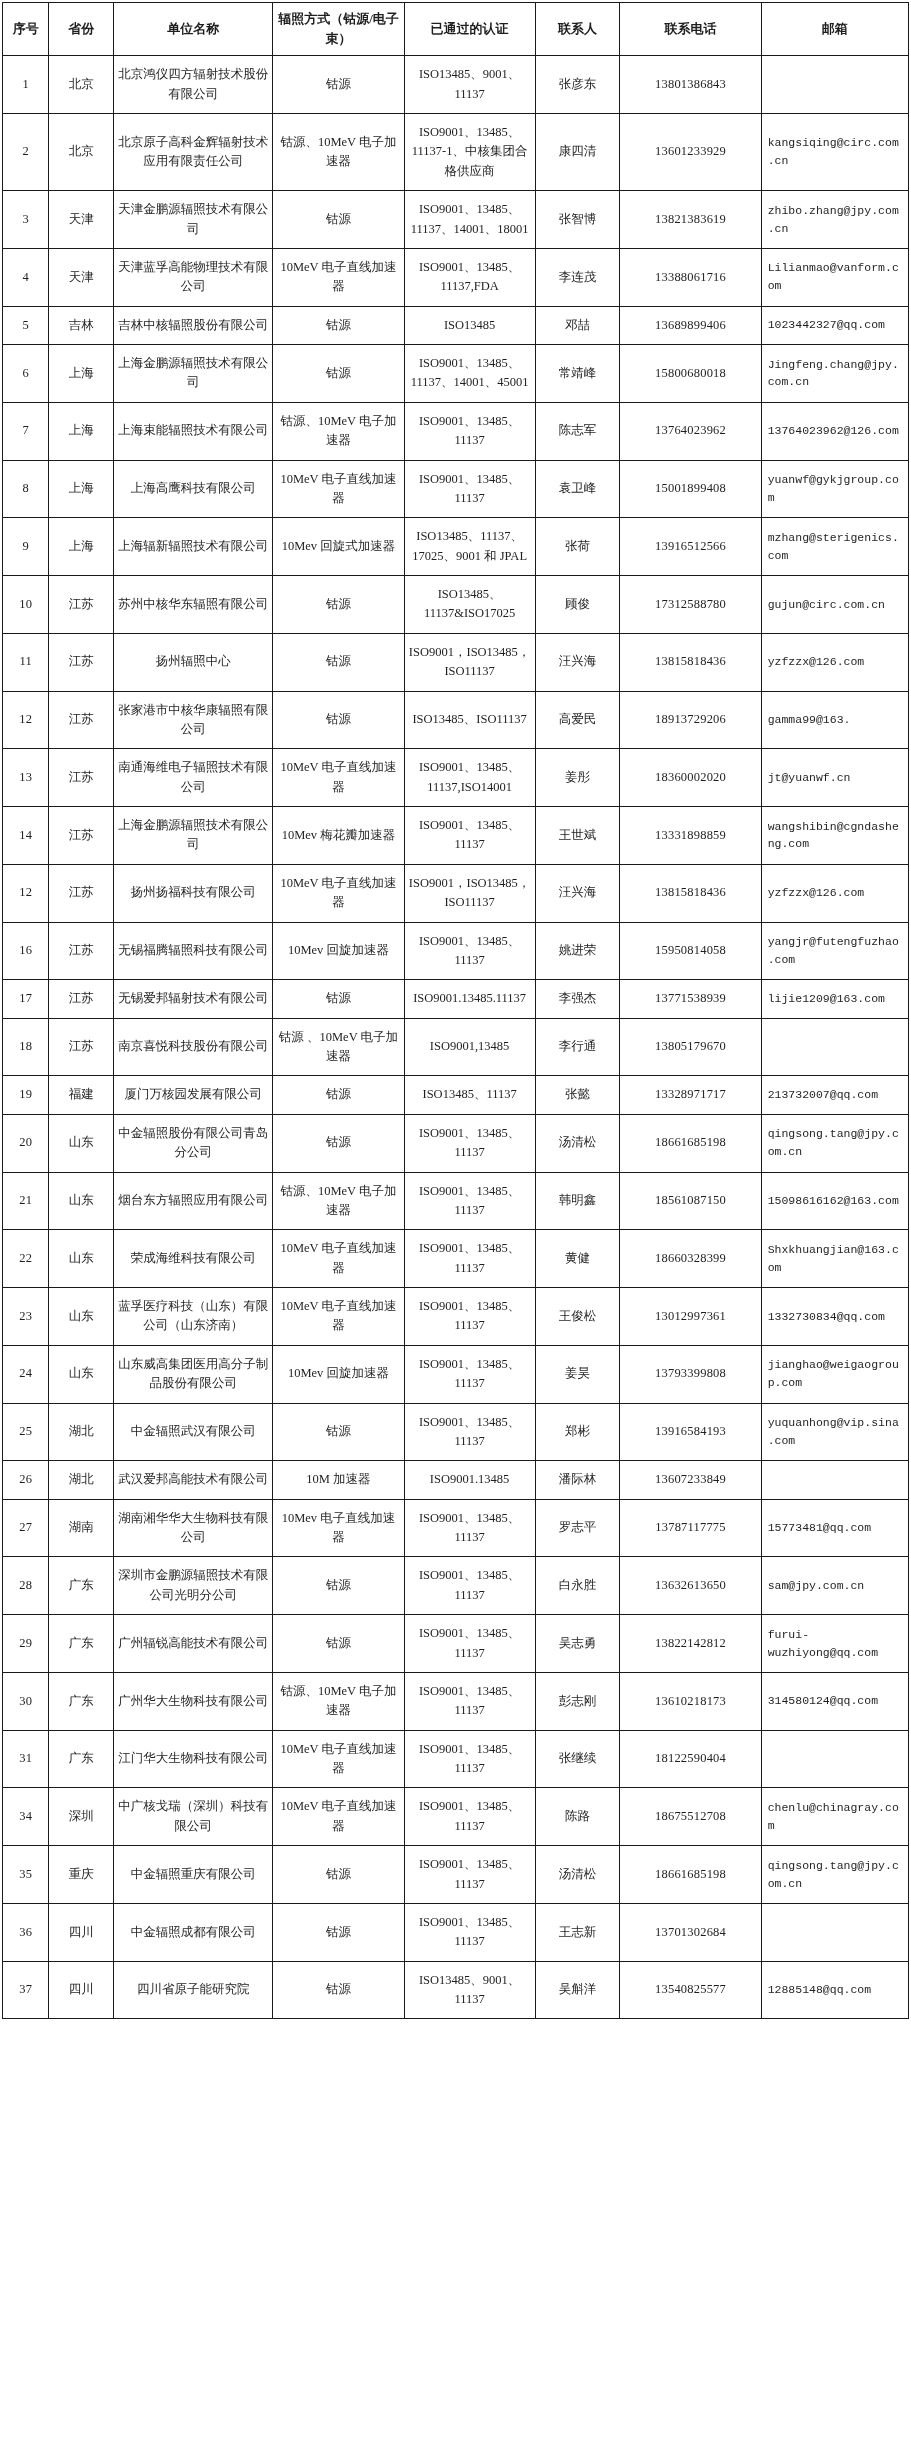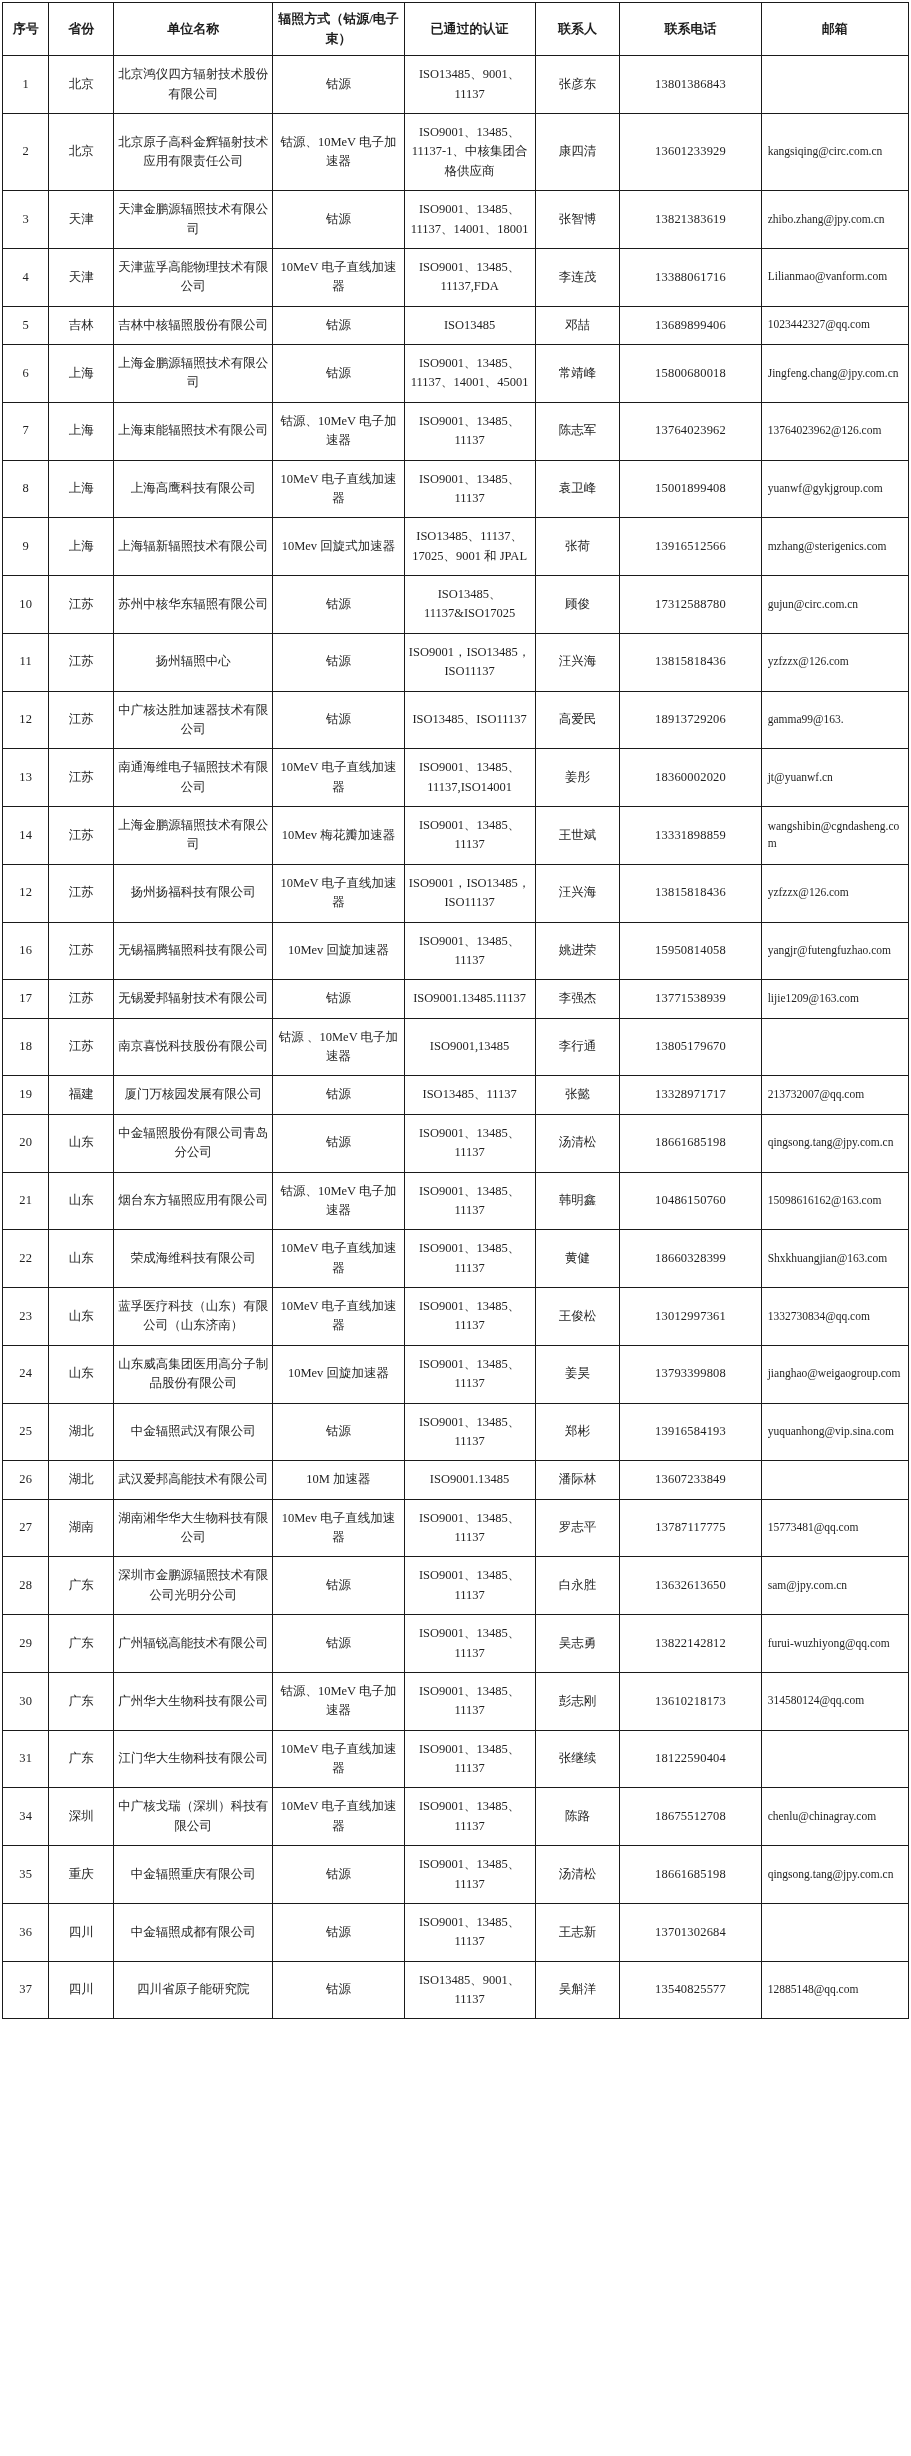--- a/index.html
+++ b/index.html
@@ -32,21 +32,21 @@
     overflow-wrap: break-word;
     background: #ffffff;
   }
   table.reg-table th {
     font-weight: bold;
     font-size: 13px;
     padding: 6px 2px;
   }
   table.reg-table td.email-cell {
     text-align: left;
-    font-family: Liberation Serif, serif;
+    font-family: Liberation Mono, monospace;
     font-size: 11.5px;
     padding-left: 6px;
     padding-right: 4px;
   }
   table.reg-table td.num-cell,
   table.reg-table td.phone-cell {
     font-family: "Liberation Serif", "DejaVu Serif", serif;
     letter-spacing: 0.2px;
   }
   col.c-no     { width: 46px; }
@@ -192,21 +192,21 @@
           <td>扬州辐照中心</td>
           <td>钴源</td>
           <td>ISO9001，ISO13485，ISO11137</td>
           <td>汪兴海</td>
           <td class="phone-cell">13815818436</td>
           <td class="email-cell">yzfzzx@126.com</td>
         </tr>
         <tr>
           <td class="num-cell">12</td>
           <td>江苏</td>
-          <td>中广核达胜加速器技术有限公司</td>
+          <td>张家港市中核华康辐照有限公司</td>
           <td>钴源</td>
           <td>ISO13485、ISO11137</td>
           <td>高爱民</td>
           <td class="phone-cell">18913729206</td>
           <td class="email-cell">gamma99@163.</td>
         </tr>
         <tr>
           <td class="num-cell">13</td>
           <td>江苏</td>
           <td>南通海维电子辐照技术有限公司</td>
@@ -286,21 +286,21 @@
           <td class="phone-cell">18661685198</td>
           <td class="email-cell">qingsong.tang@jpy.com.cn</td>
         </tr>
         <tr>
           <td class="num-cell">21</td>
           <td>山东</td>
           <td>烟台东方辐照应用有限公司</td>
           <td>钴源、10MeV 电子加速器</td>
           <td>ISO9001、13485、11137</td>
           <td>韩明鑫</td>
-          <td class="phone-cell">10486150760</td>
+          <td class="phone-cell">18561087150</td>
           <td class="email-cell">15098616162@163.com</td>
         </tr>
         <tr>
           <td class="num-cell">22</td>
           <td>山东</td>
           <td>荣成海维科技有限公司</td>
           <td>10MeV 电子直线加速器</td>
           <td>ISO9001、13485、11137</td>
           <td>黄健</td>
           <td class="phone-cell">18660328399</td>

